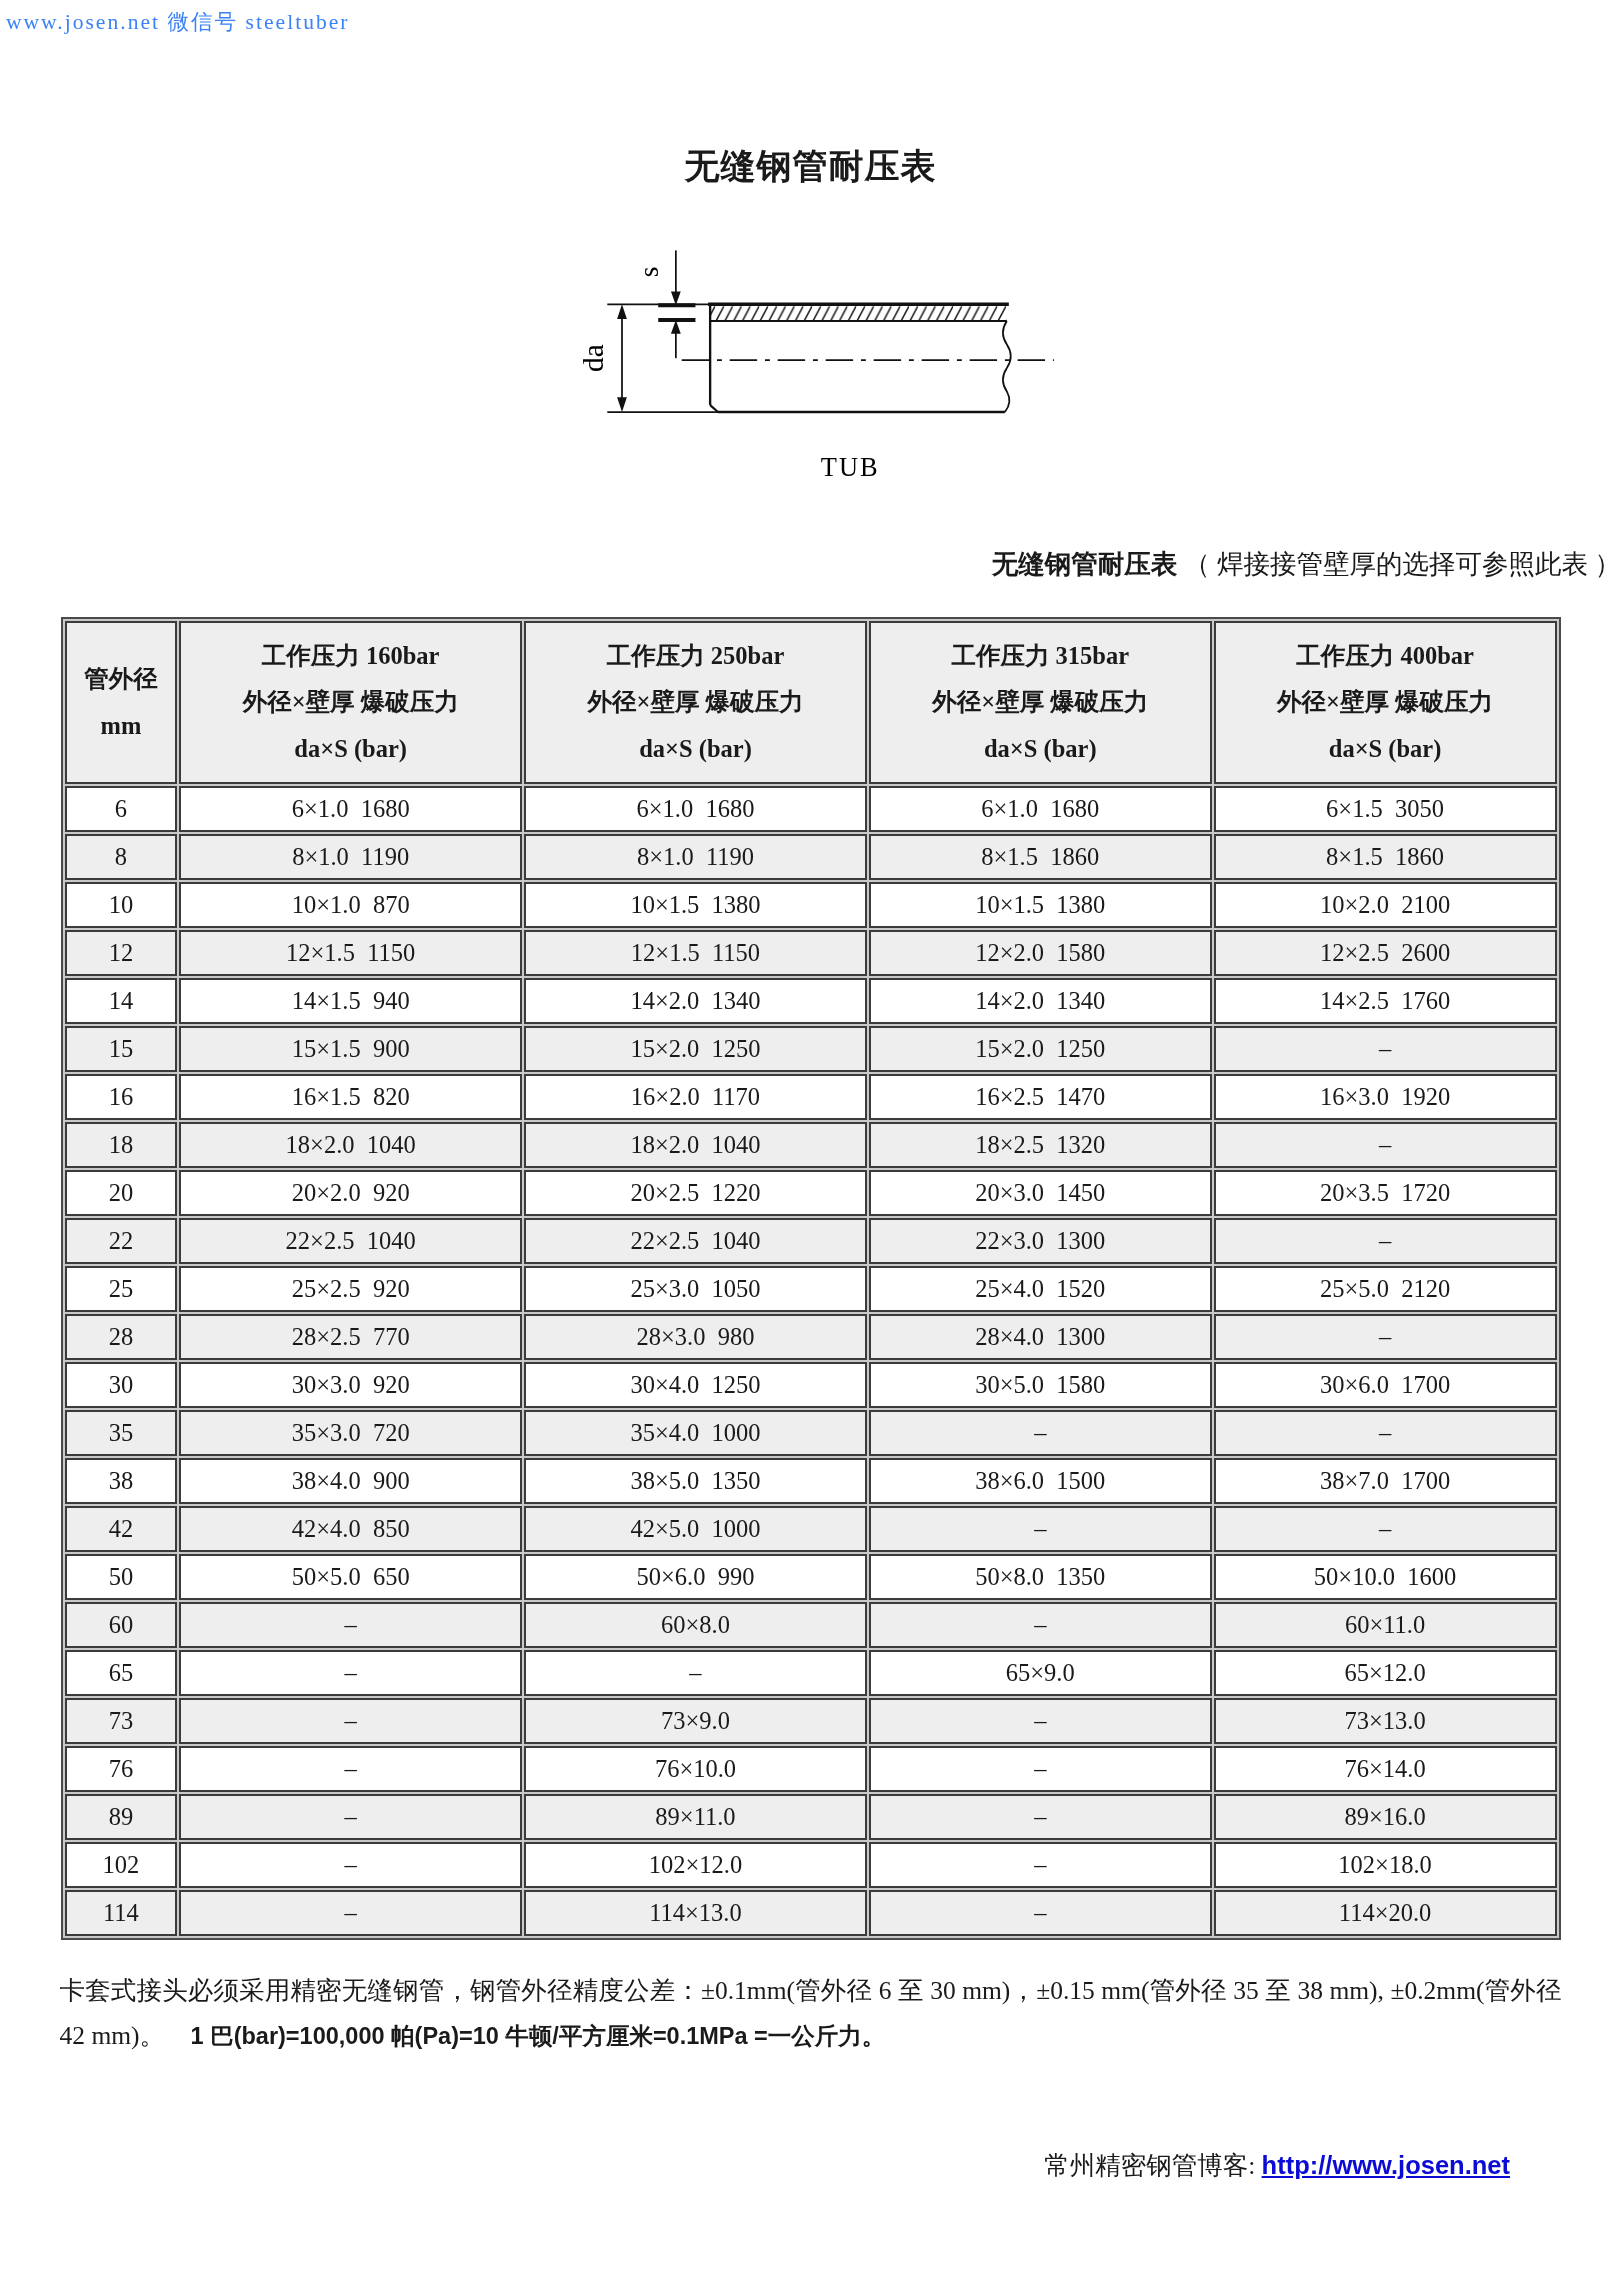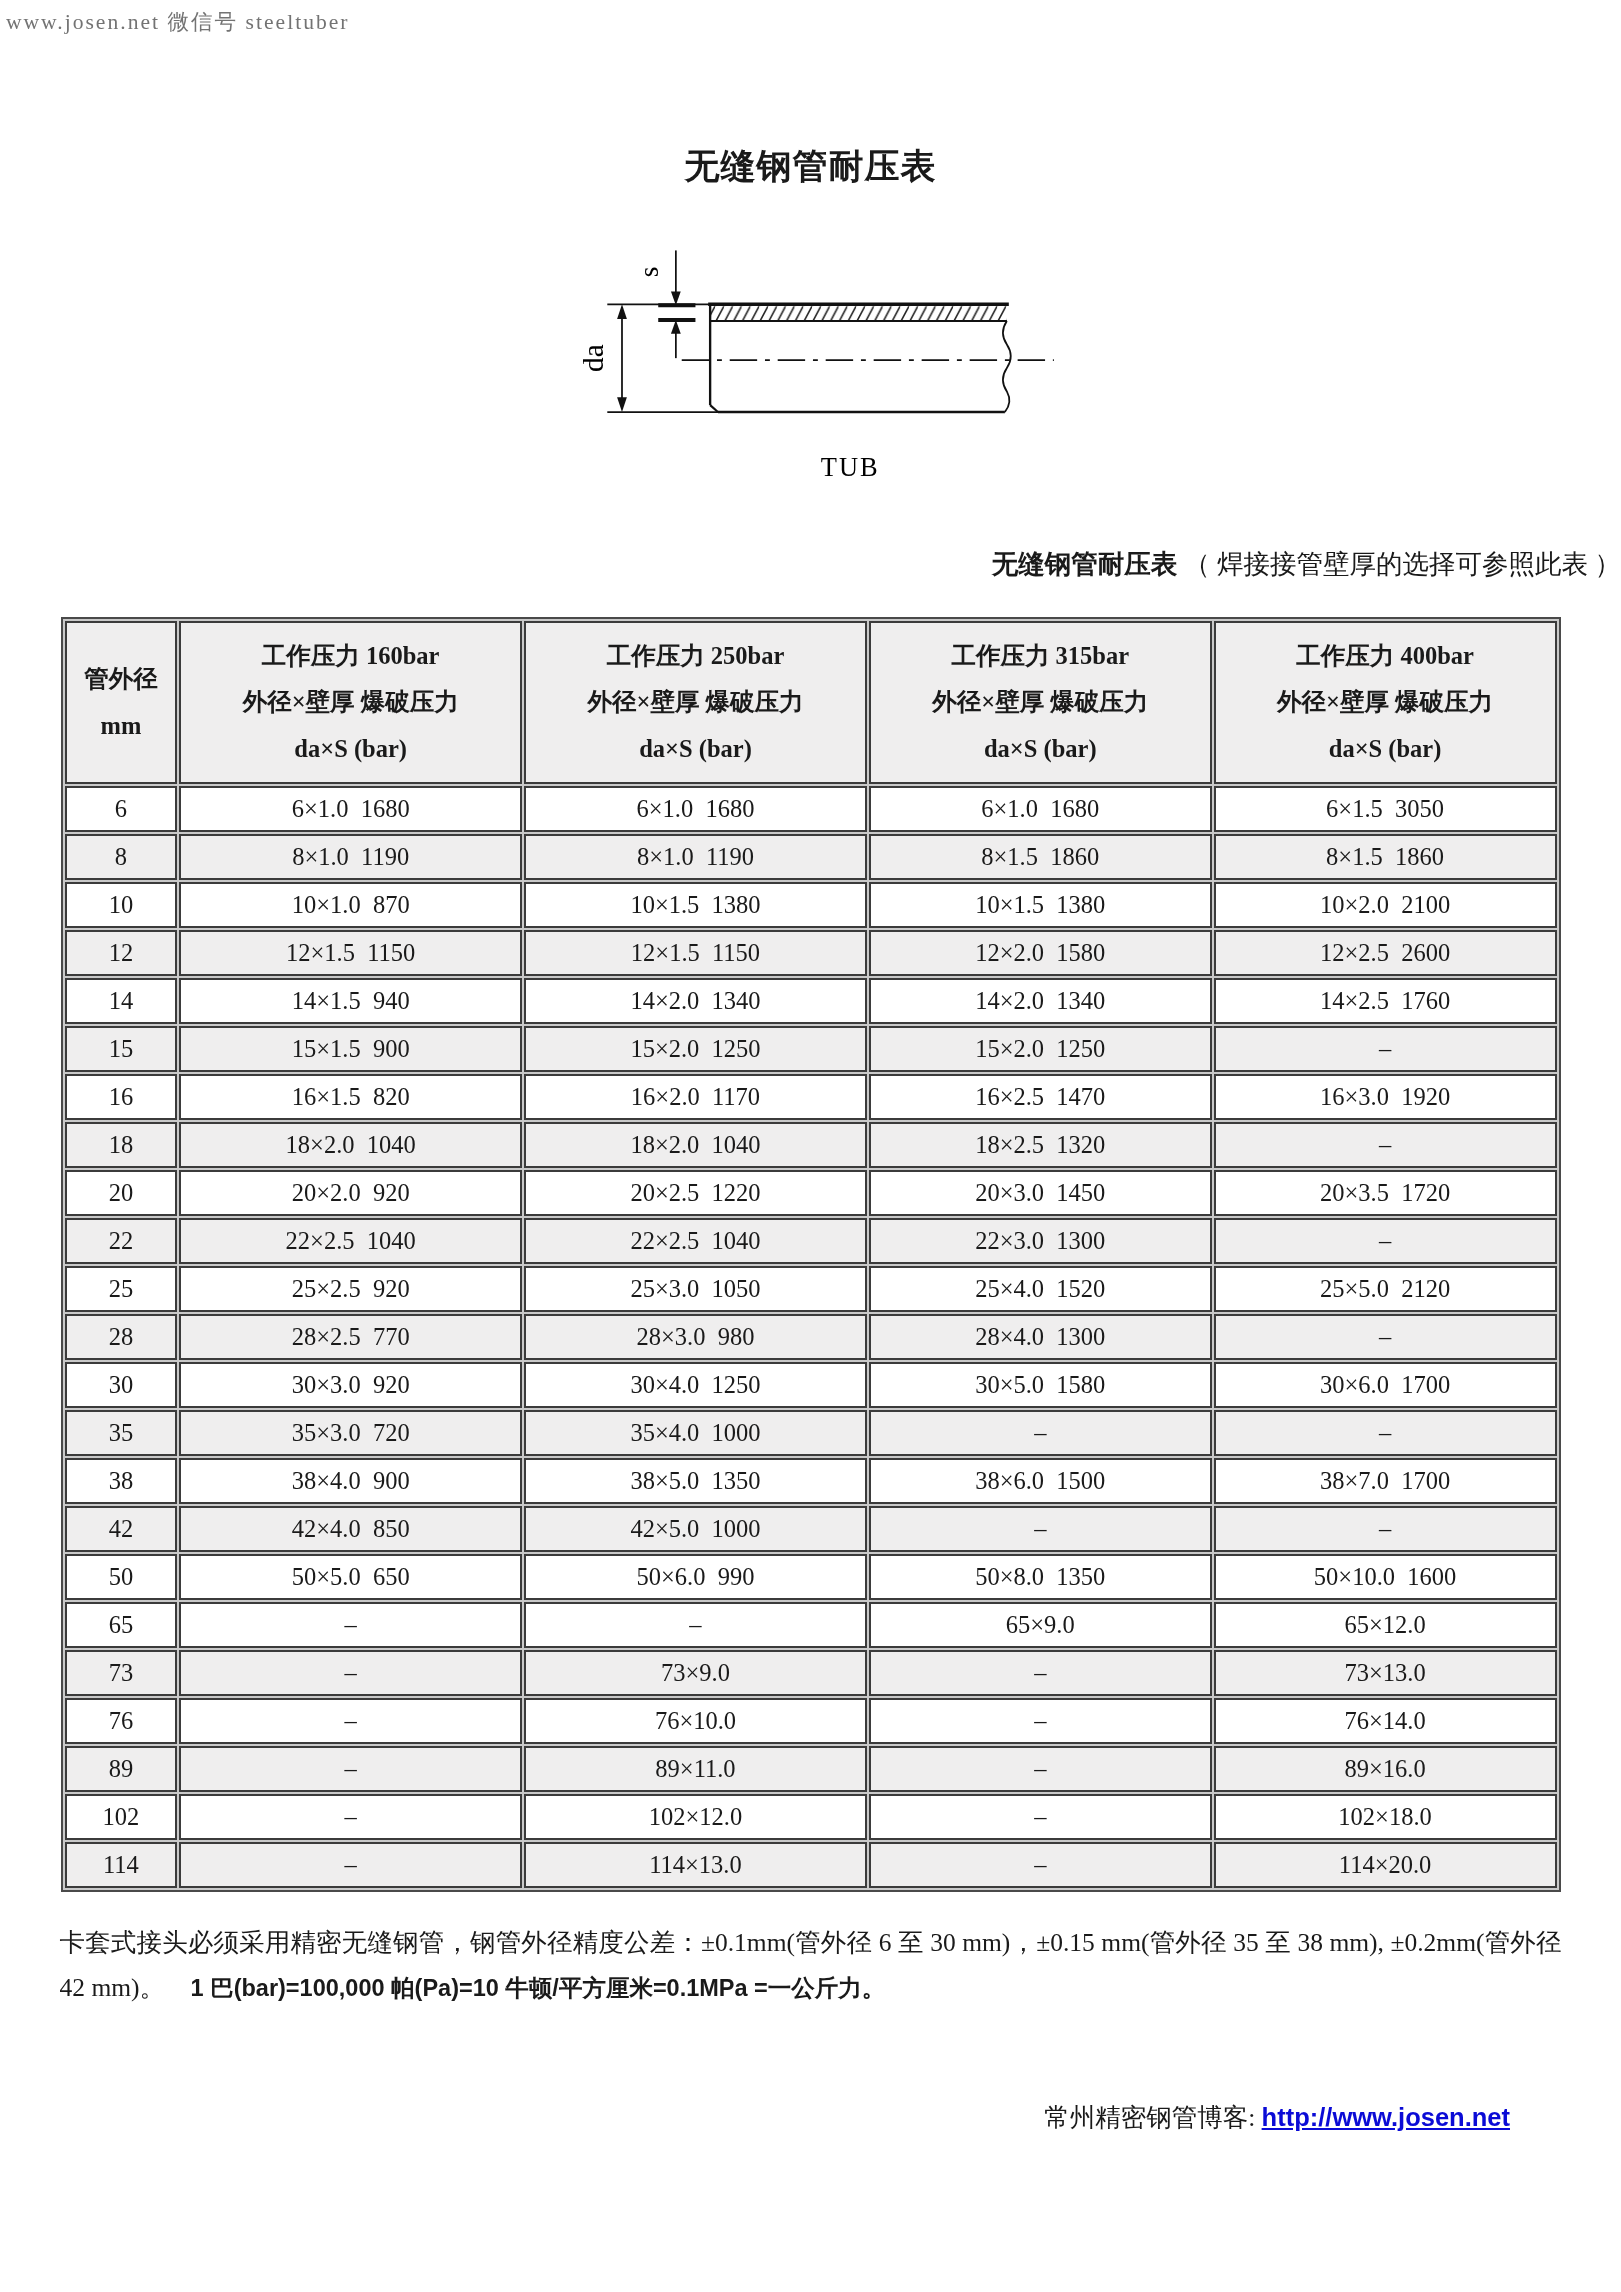--- a/index.html
+++ b/index.html
@@ -7,21 +7,21 @@
     position:relative;
     width:1621px;height:2293px;
     background:#ffffff;
     color:#1a1a1a;
     font-family:"Liberation Serif","DejaVu Serif",serif;
     overflow:hidden;
   }
   .watermark{
     position:absolute;top:6.9px;left:5.9px;
     font-size:21.6px;letter-spacing:2px;
-    color:#737373;
+    color:#3b82f6;
     white-space:nowrap;
   }
   .title{
     padding-top:143px;
     text-align:center;
     font-size:35px;font-weight:bold;
     letter-spacing:1px;
   }
   .diagram-wrap{
     margin-top:33px;
@@ -290,20 +290,27 @@
           <td>–</td>
           <td>–</td>
         </tr>
         <tr>
           <td>50</td>
           <td>50×5.0 650</td>
           <td>50×6.0 990</td>
           <td>50×8.0 1350</td>
           <td>50×10.0 1600</td>
         </tr>
+        <tr class="alt">
+          <td>60</td>
+          <td>–</td>
+          <td>60×8.0</td>
+          <td>–</td>
+          <td>60×11.0</td>
+        </tr>
         <tr>
           <td>65</td>
           <td>–</td>
           <td>–</td>
           <td>65×9.0</td>
           <td>65×12.0</td>
         </tr>
         <tr class="alt">
           <td>73</td>
           <td>–</td>

